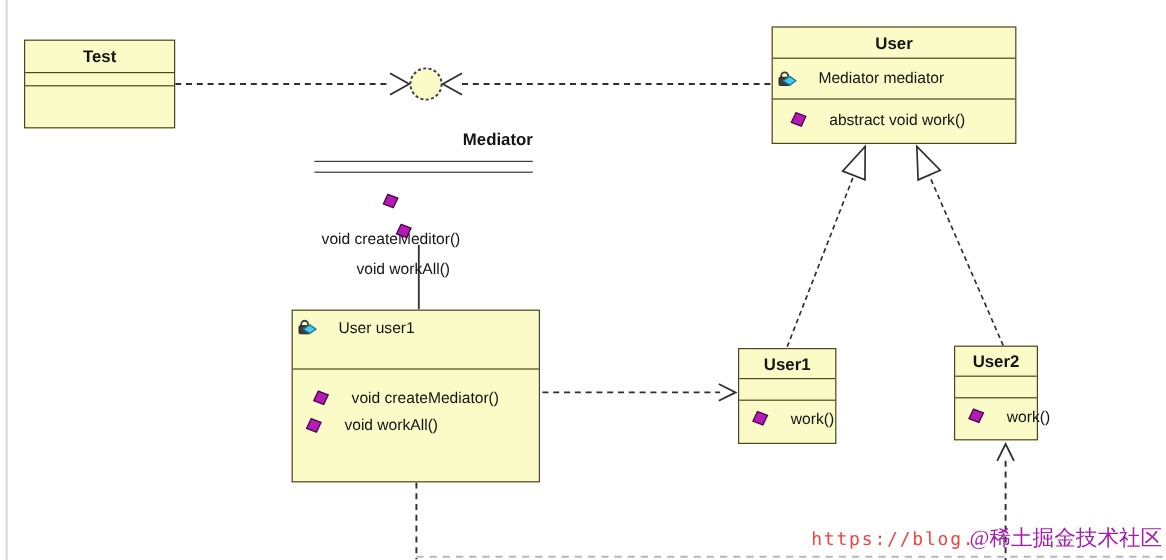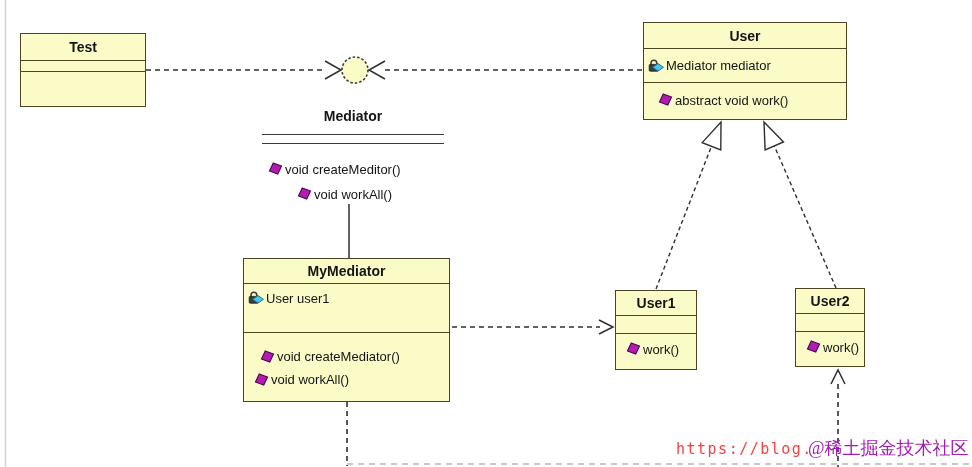--- a/index.html
+++ b/index.html
@@ -13,28 +13,28 @@
     box-sizing:border-box;display:flex;flex-direction:column;
   }
   .uml-title{
     display:flex;align-items:center;justify-content:center;
     font-weight:bold;font-size:14px;border-bottom:1.4px solid #4c4522;
     flex:0 0 auto;box-sizing:border-box;
   }
   .compartment{box-sizing:border-box;flex:0 0 auto;}
   .compartment.sep{border-bottom:1.4px solid #4c4522;}
   .compartment.grow{flex:1 1 auto;}
-  .member-row{display:flex;align-items:center;gap:2px;font-size:13px;white-space:nowrap;line-height:1;}
+  .member-row{display:flex;align-items:center;gap:18px;font-size:13px;white-space:nowrap;line-height:1;}
   .member-row .mtext{transform:translateY(-0.5px);}
   .icon{display:inline-flex;flex:0 0 auto;}
   
-  .free-name{position:absolute;left:262px;top:108px;width:182px;text-align:center;
+  .free-name{position:absolute;left:262px;top:108px;width:182px;text-align:right;
     font-weight:bold;font-size:14px;}
   .iface-underline{position:absolute;left:262px;width:182px;height:1.4px;background:#3a3a3a;}
-  .free-op{position:absolute;height:16px;}
+  .free-op{position:absolute;height:16px;flex-direction:column;}
   
   .watermark{position:absolute;left:676px;top:436px;display:flex;align-items:baseline;white-space:nowrap;}
   .wm-url{font-family:"DejaVu Sans Mono",monospace;font-size:15px;letter-spacing:1.5px;color:#ef4444;}
   .wm-cn{font-family:"Liberation Serif",serif;font-size:18px;color:#a21caf;margin-left:-5px;}
 </style>
 </head>
 <body>
 
 <div class="canvas">
 
@@ -116,21 +116,20 @@
   <div class="free-op member-row" style="left:297px;top:186px">
     <span class="icon">
       <svg width="15" height="14" viewBox="0 0 15 14">
         <polygon points="7.5,0.5 14,6.5 7.5,12.5 1,6.5" transform="rotate(-22 7.5 6.5)" fill="#b21cb2" stroke="#4f004f" stroke-width="1.1"></polygon>
       </svg>
     </span>
     <span class="mtext">void workAll()</span>
   </div>
 
   <div class="uml-class" style="left:243px;top:258px;width:207px;height:144px">
-    <div class="uml-title" style="height:25px">MyMediator</div>
     <div class="compartment sep" style="height:49px;padding:3px 0 0 3px">
       <div class="member-row" style="height:22px">
         <span class="icon">
           <svg width="17" height="14" viewBox="0 0 17 14">
             <path d="M4,6 V4.2 a2.9,2.9 0 0 1 5.8,0 V6" fill="none" stroke="#3c3c3c" stroke-width="1.5"></path>
             <rect x="2.2" y="5.4" width="9.2" height="6.8" rx="1" fill="#3c3c3c" stroke="#1d1d1d" stroke-width="0.8"></rect>
             <polygon points="11,4.6 16.4,8.3 11,12 5.6,8.3" fill="#45c8ee" stroke="#176f90" stroke-width="1"></polygon>
           </svg>
         </span>
         <span class="mtext">User user1</span>

